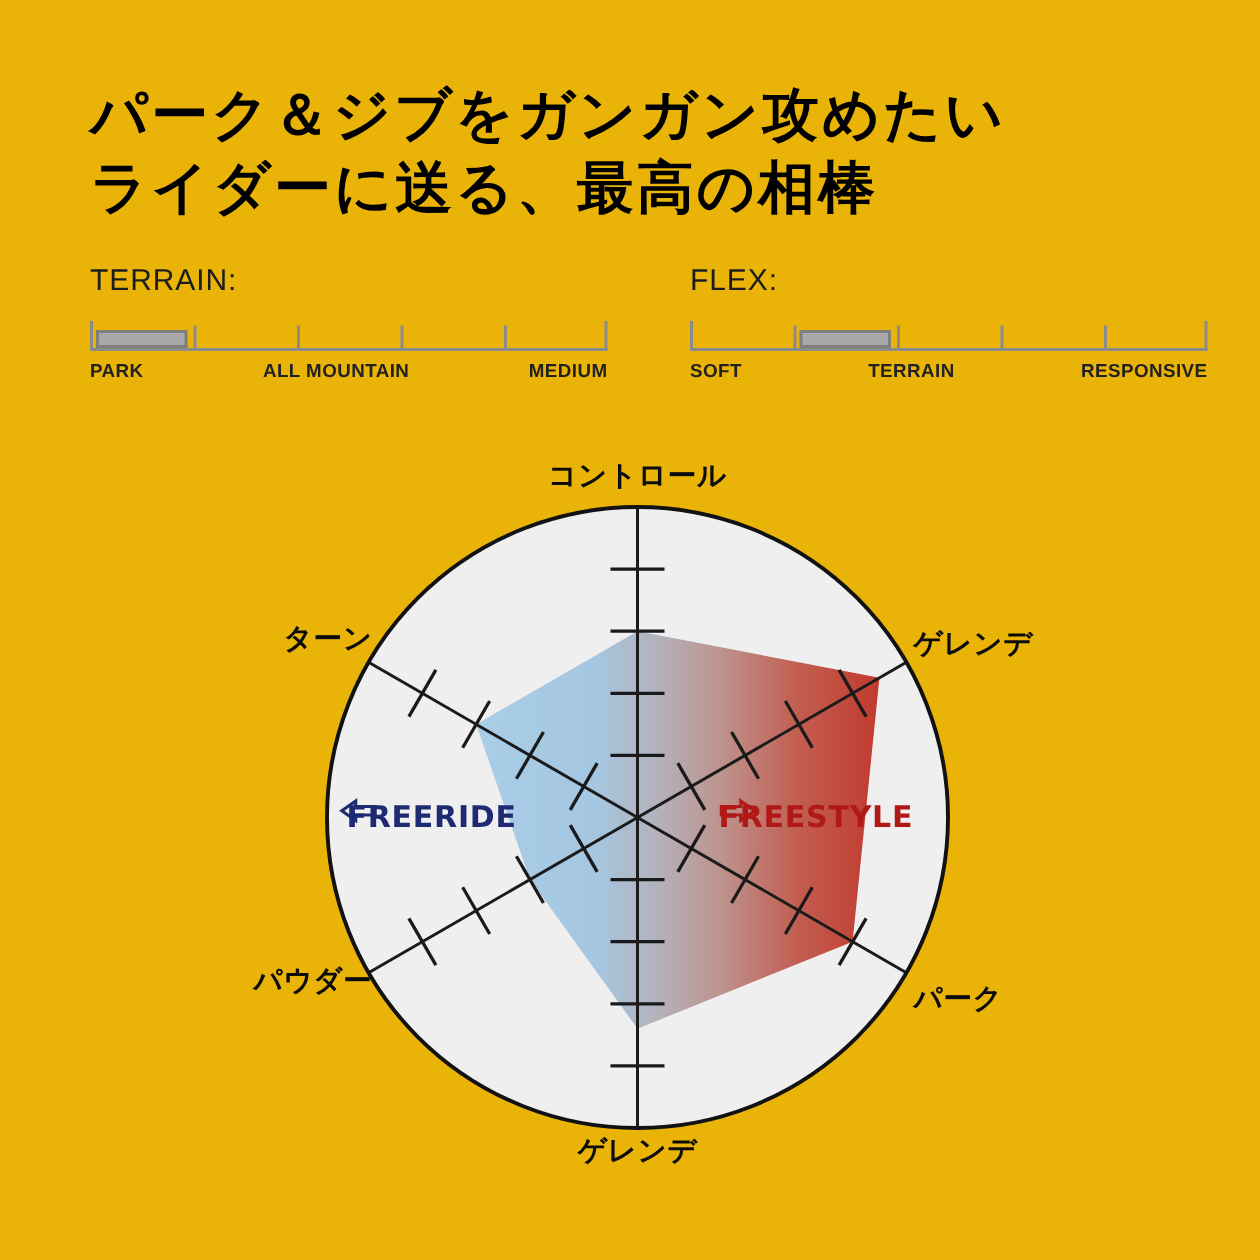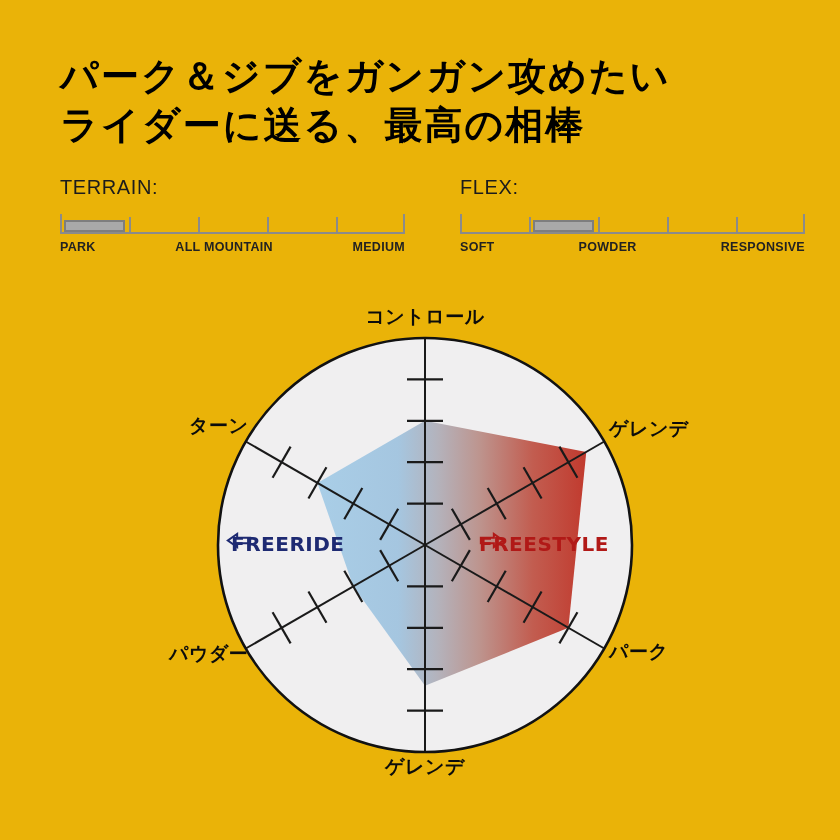--- a/index.html
+++ b/index.html
@@ -27,21 +27,21 @@
 
   
   .radar{position:absolute;left:175px;top:295px;width:500px;height:500px;}
   .radar svg{position:absolute;left:0;top:0;}
   .axis-label{position:absolute;font-size:19px;font-weight:bold;color:#0c0c0c;
               letter-spacing:0.5px;white-space:nowrap;
               font-family:Liberation Sans, sans-serif;}
   .lbl-control{left:50%;top:9px;transform:translateX(-50%);}
   .lbl-jibbing{left:434px;top:121px;}
   .lbl-turn{left:14px;top:118px;}
-  .lbl-park{left:434px;top:344px;}
+  .lbl-park{left:434px;top:358px;}
   .lbl-powder{left:-6px;width:88px;top:346px;}
   .lbl-gelande{left:50%;top:459px;transform:translateX(-50%);}
 
   .annotation{position:absolute;display:flex;align-items:center;gap:5px;
               font-size:20px;font-weight:bold;letter-spacing:0.5px;white-space:nowrap;
               font-family:"DejaVu Sans","Liberation Sans",sans-serif;}
   .anno-freeride{left:51px;top:237px;}
   .anno-freestyle{left:304px;top:237px;}
   .arrow-icon{display:inline-block;line-height:0;}
 </style>
@@ -81,21 +81,21 @@
         <div class="bar-tick" style="left: 0px; height: 20px;"></div>
         <div class="bar-tick" style="left: 69px; height: 17px;"></div>
         <div class="bar-tick" style="left: 138px; height: 17px;"></div>
         <div class="bar-tick" style="left: 207px; height: 17px;"></div>
         <div class="bar-tick" style="left: 276px; height: 17px;"></div>
         <div class="bar-tick" style="left: 343px; height: 20px;"></div>
         <div class="bar-fill" style="left: 73px; width: 61px;"></div>
       </div>
     <div class="meter-scale">
       <span>SOFT</span>
-      <span>POWDER</span>
+      <span>TERRAIN</span>
       <span>RESPONSIVE</span>
     </div>
   </section>
 
   <div class="radar">
     <svg id="radar-svg" width="500" height="500" viewBox="0 0 500 500">
         <defs>
           <linearGradient id="polyGrad" gradientUnits="userSpaceOnUse" x1="142.4396448499727" y1="0" x2="411.34053272504093" y2="0">
             <stop offset="0" stop-color="#a9cee7"></stop>
             <stop offset="0.3" stop-color="#a5c6e0"></stop>

